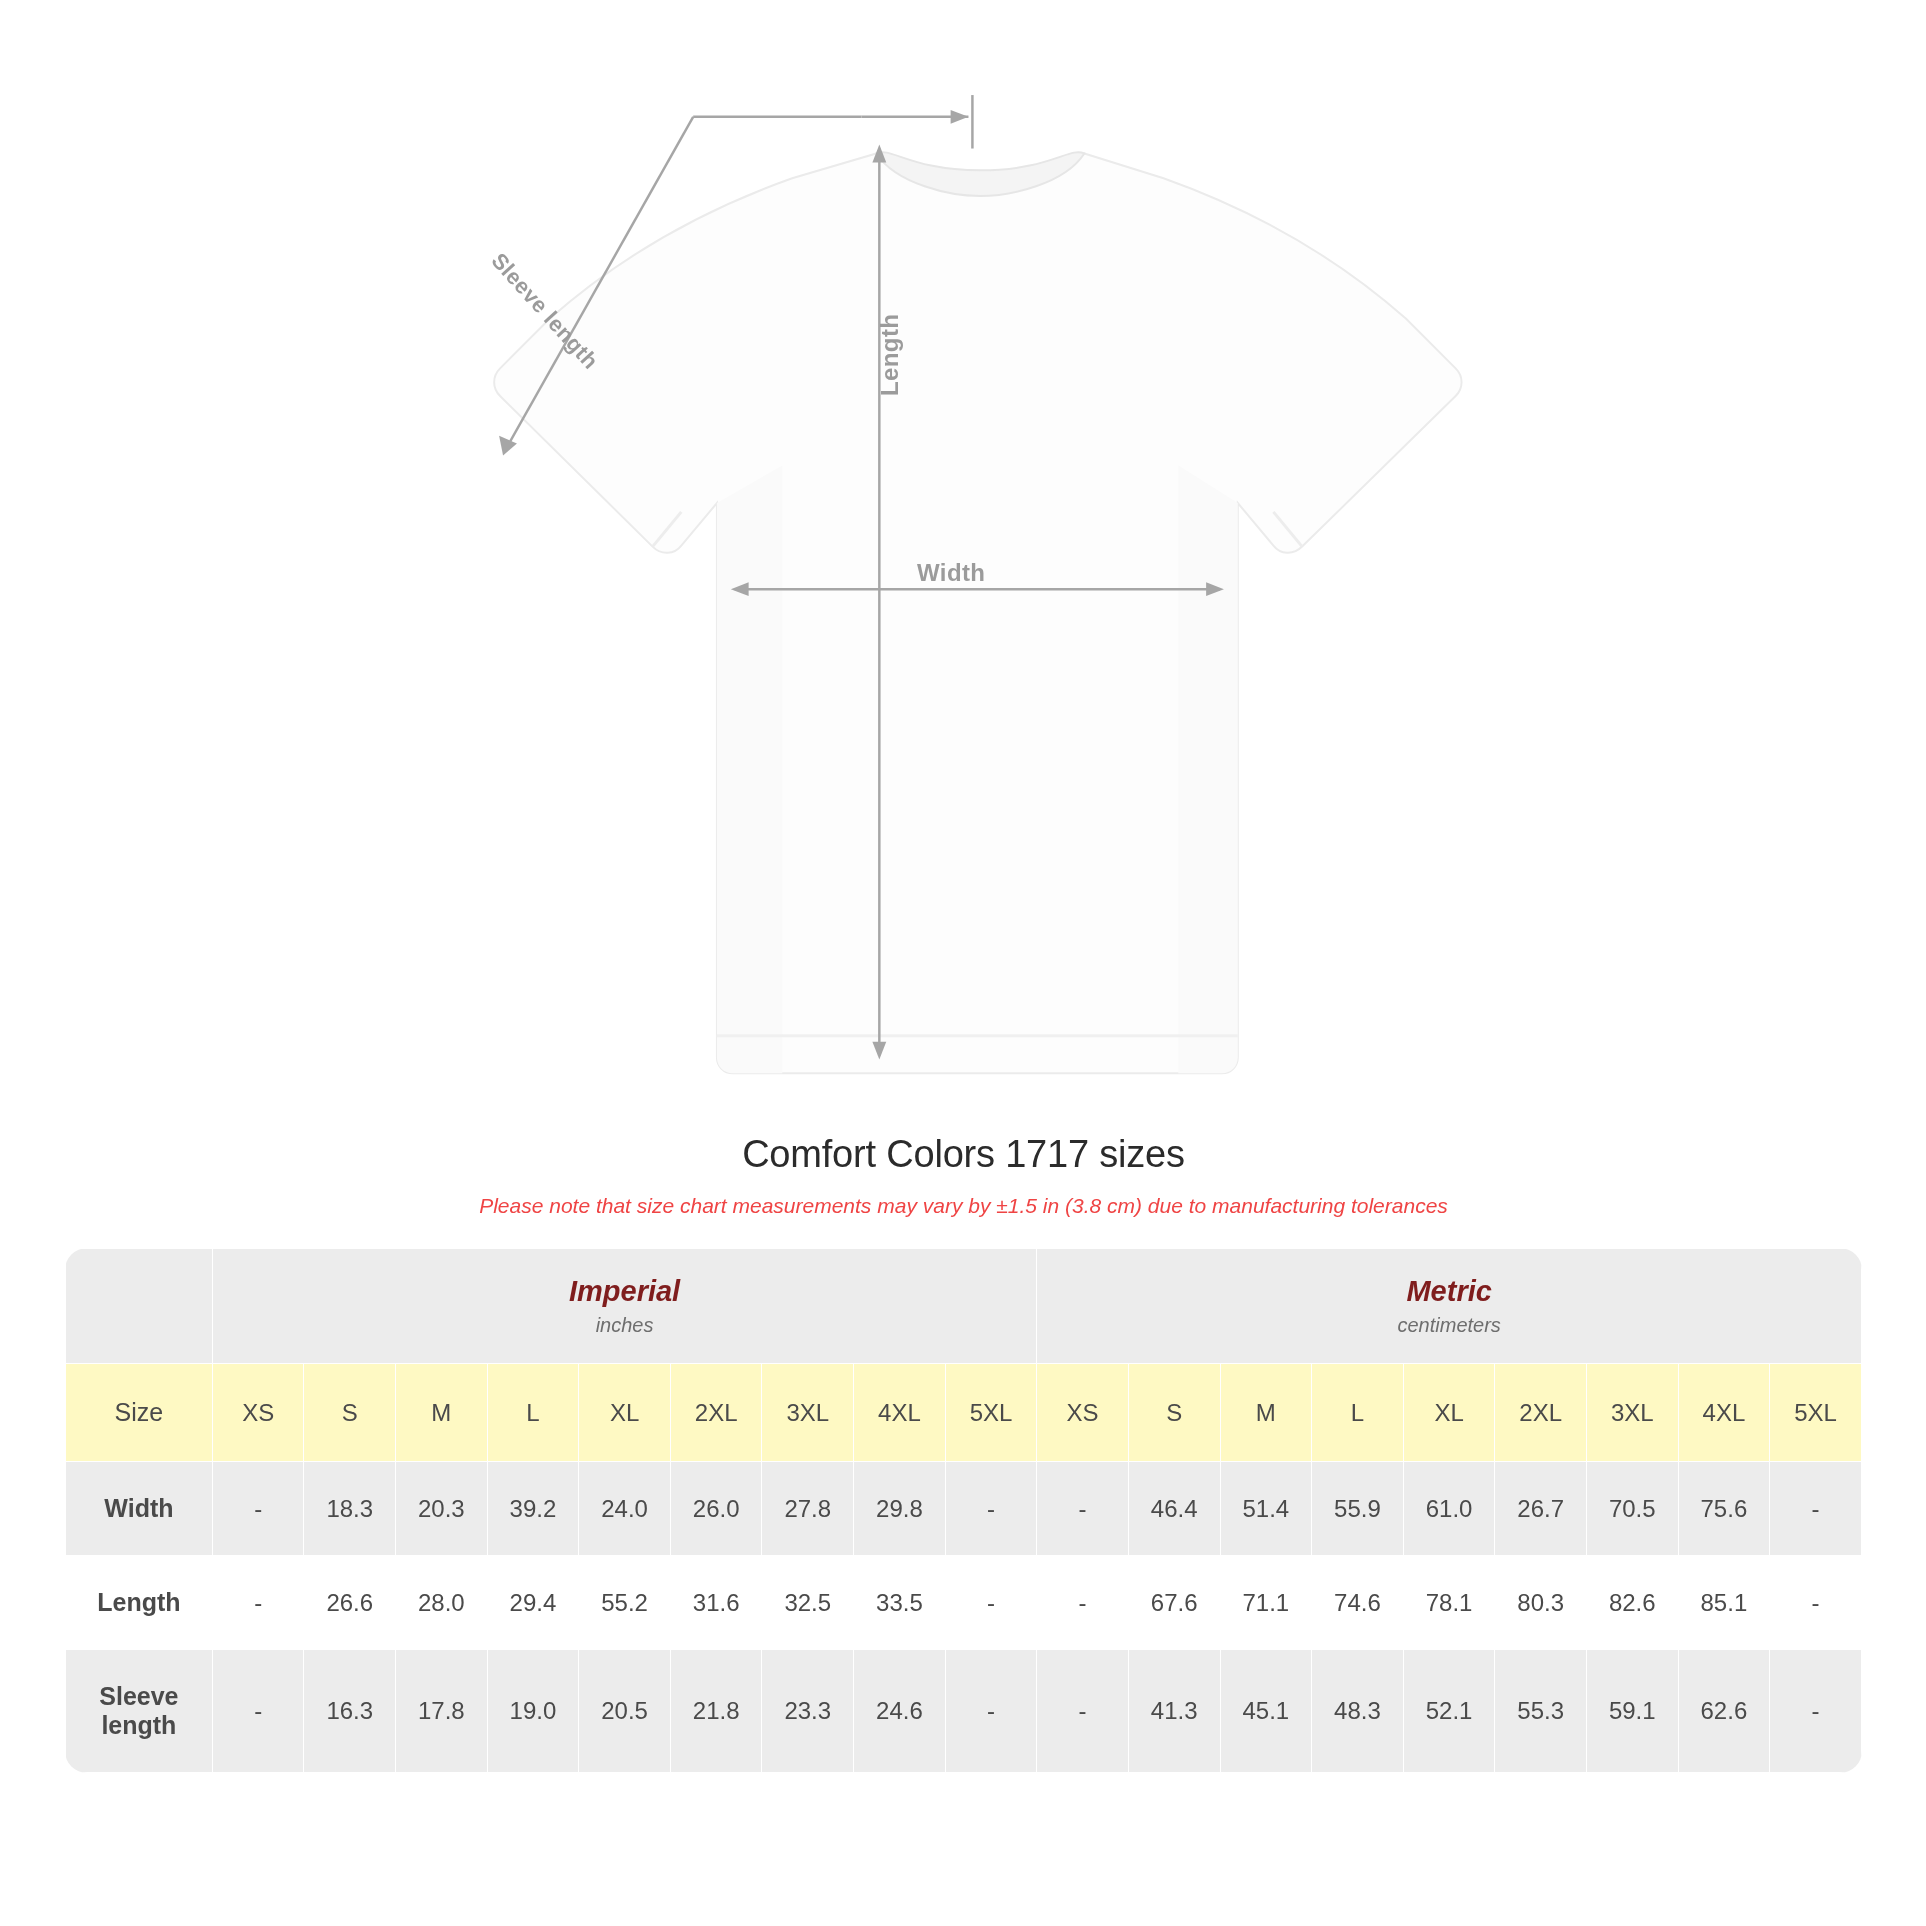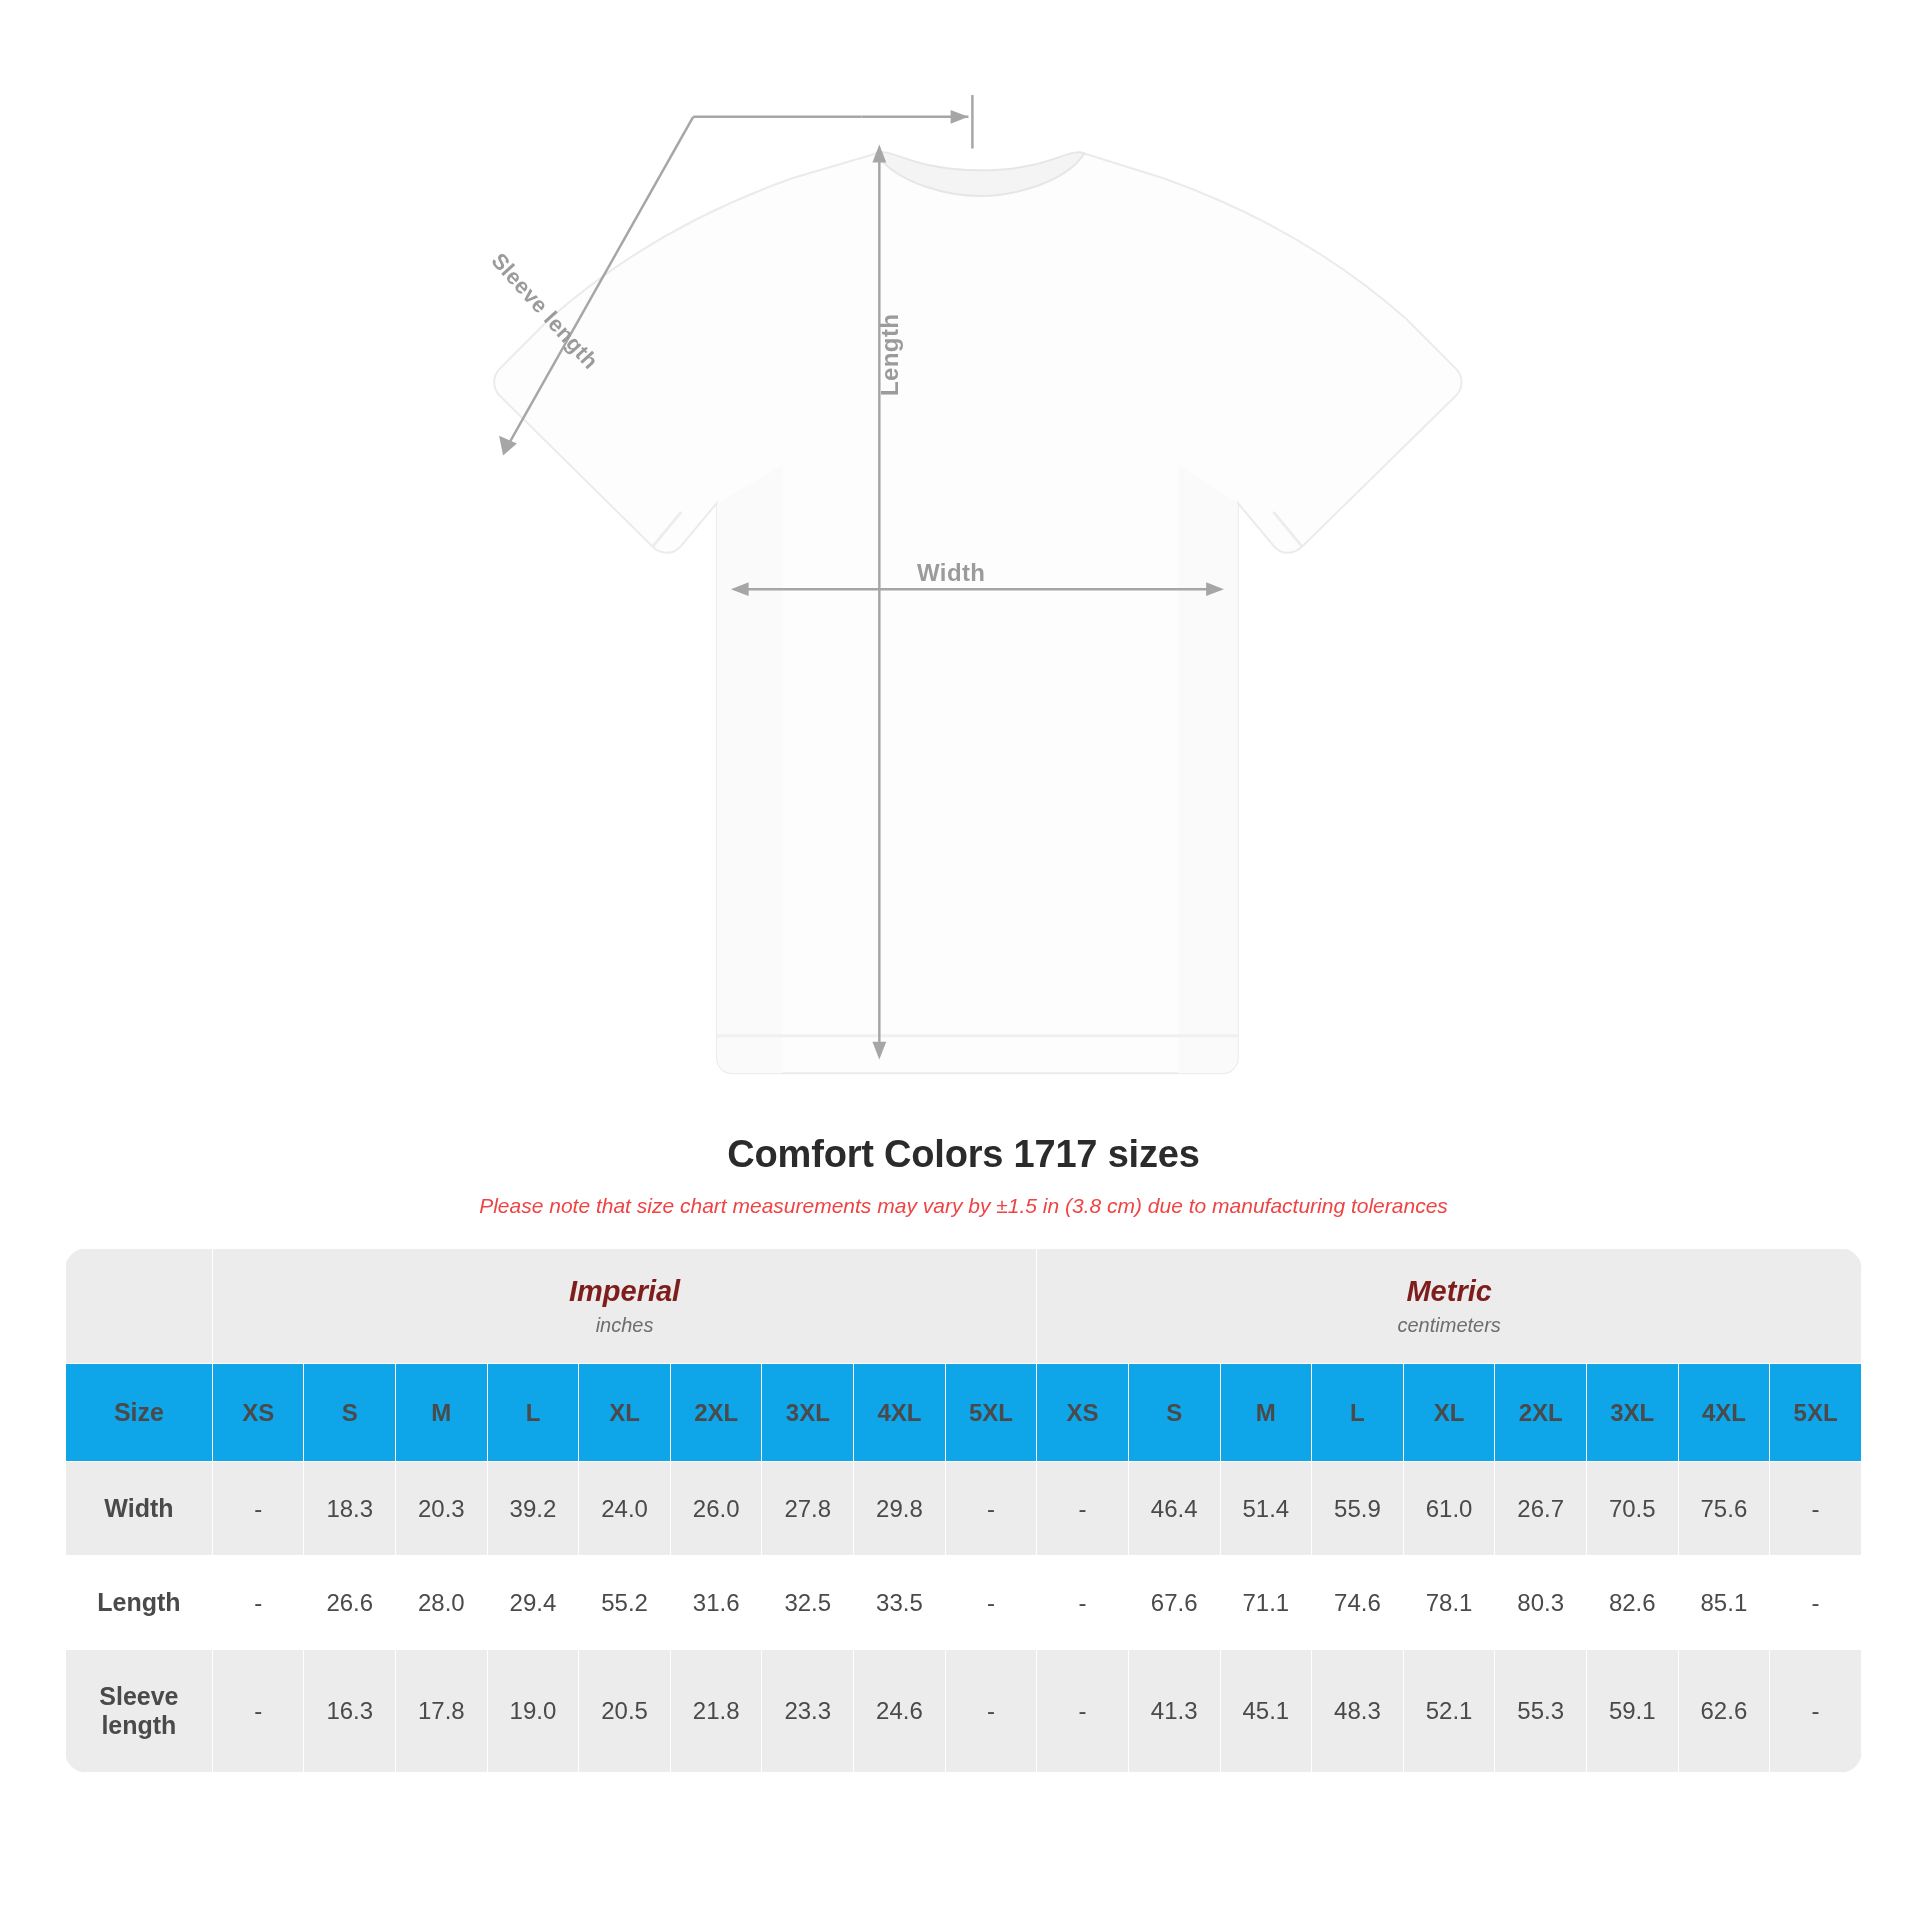--- a/index.html
+++ b/index.html
@@ -48,21 +48,21 @@
     font-size: 22px;
   }
 
   
   .title-block {
     text-align: center;
     margin-top: 24px;
   }
   .chart-title {
     font-size: 38px;
-    font-weight: bold;
+    font-weight: normal;
     color: #2b2b2b;
     margin: 0;
     letter-spacing: -0.2px;
   }
   .chart-note {
     font-size: 21px;
     font-style: italic;
     color: #ef4444;
     margin-top: 18px;
   }
@@ -95,24 +95,24 @@
     font-style: italic;
     color: #7f1d1d;
   }
   .unit-sub {
     font-size: 20px;
     font-style: italic;
     color: #6e6e6e;
     margin-top: 6px;
   }
   .size-row th {
-    background: #0ea5e9;
+    background: #fef9c3;
     color: #4a4a4a;
     font-size: 24px;
-    font-weight: bold;
+    font-weight: normal;
     padding: 34px 0;
   }
   .size-row th.rowhead {
     font-size: 25px;
   }
   .data-row td {
     font-size: 24px;
     color: #4a4a4a;
     padding: 32px 0;
     background: #ffffff;

